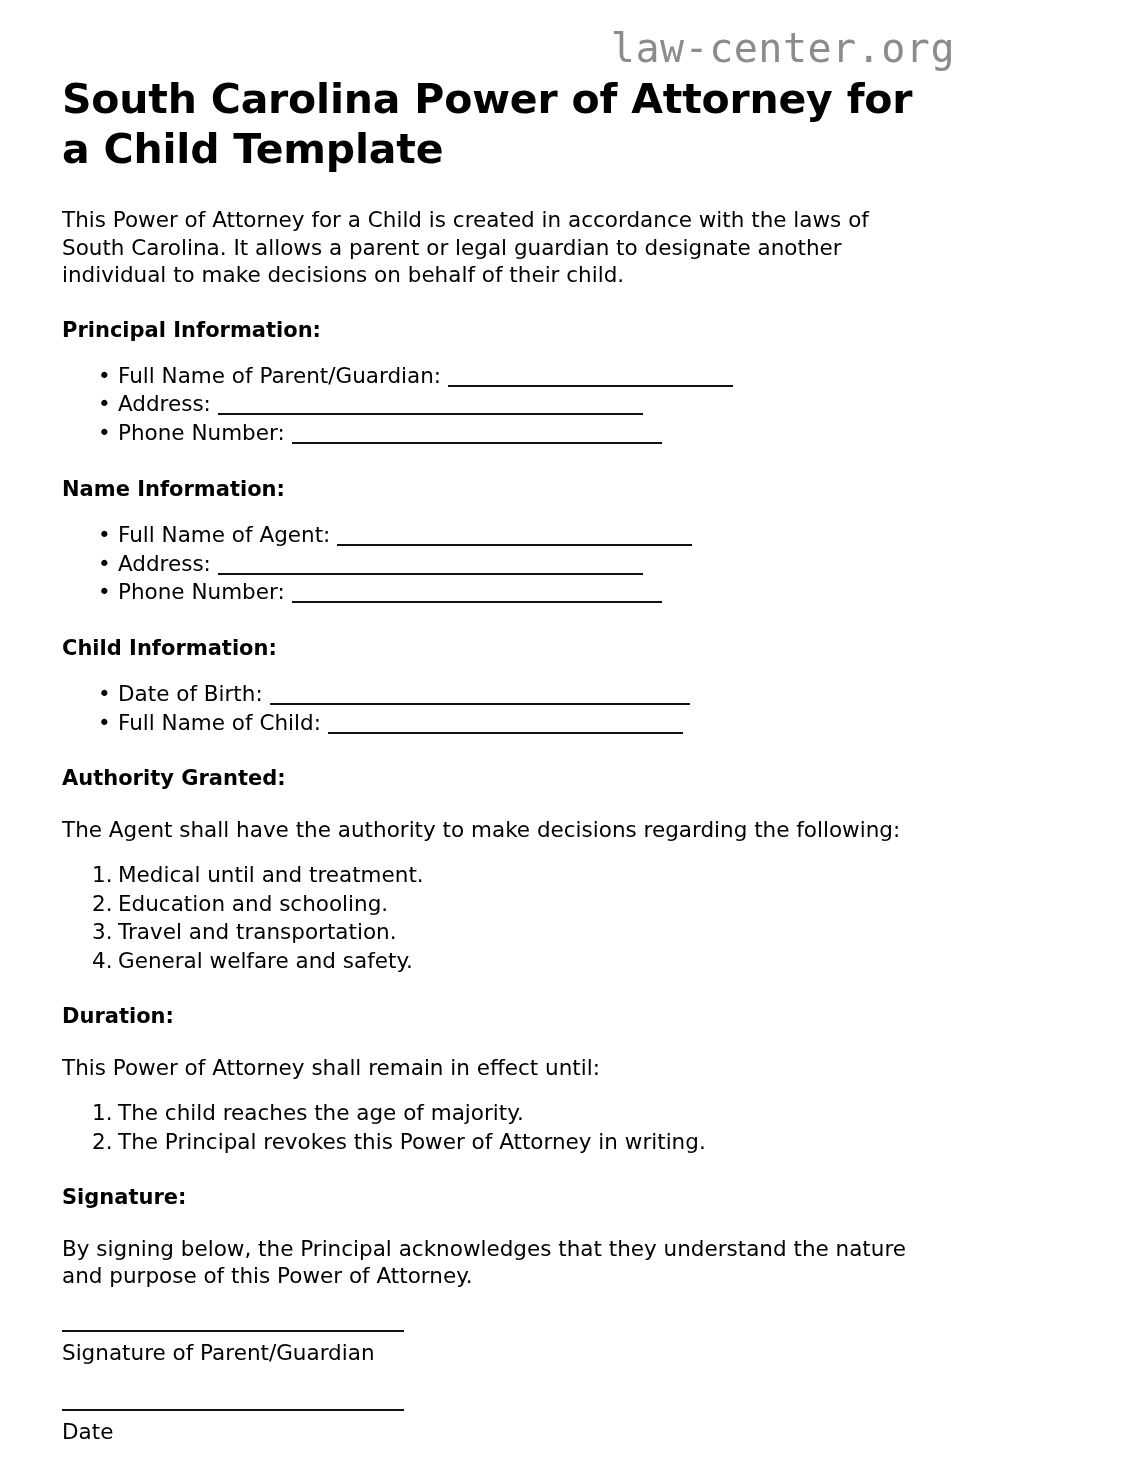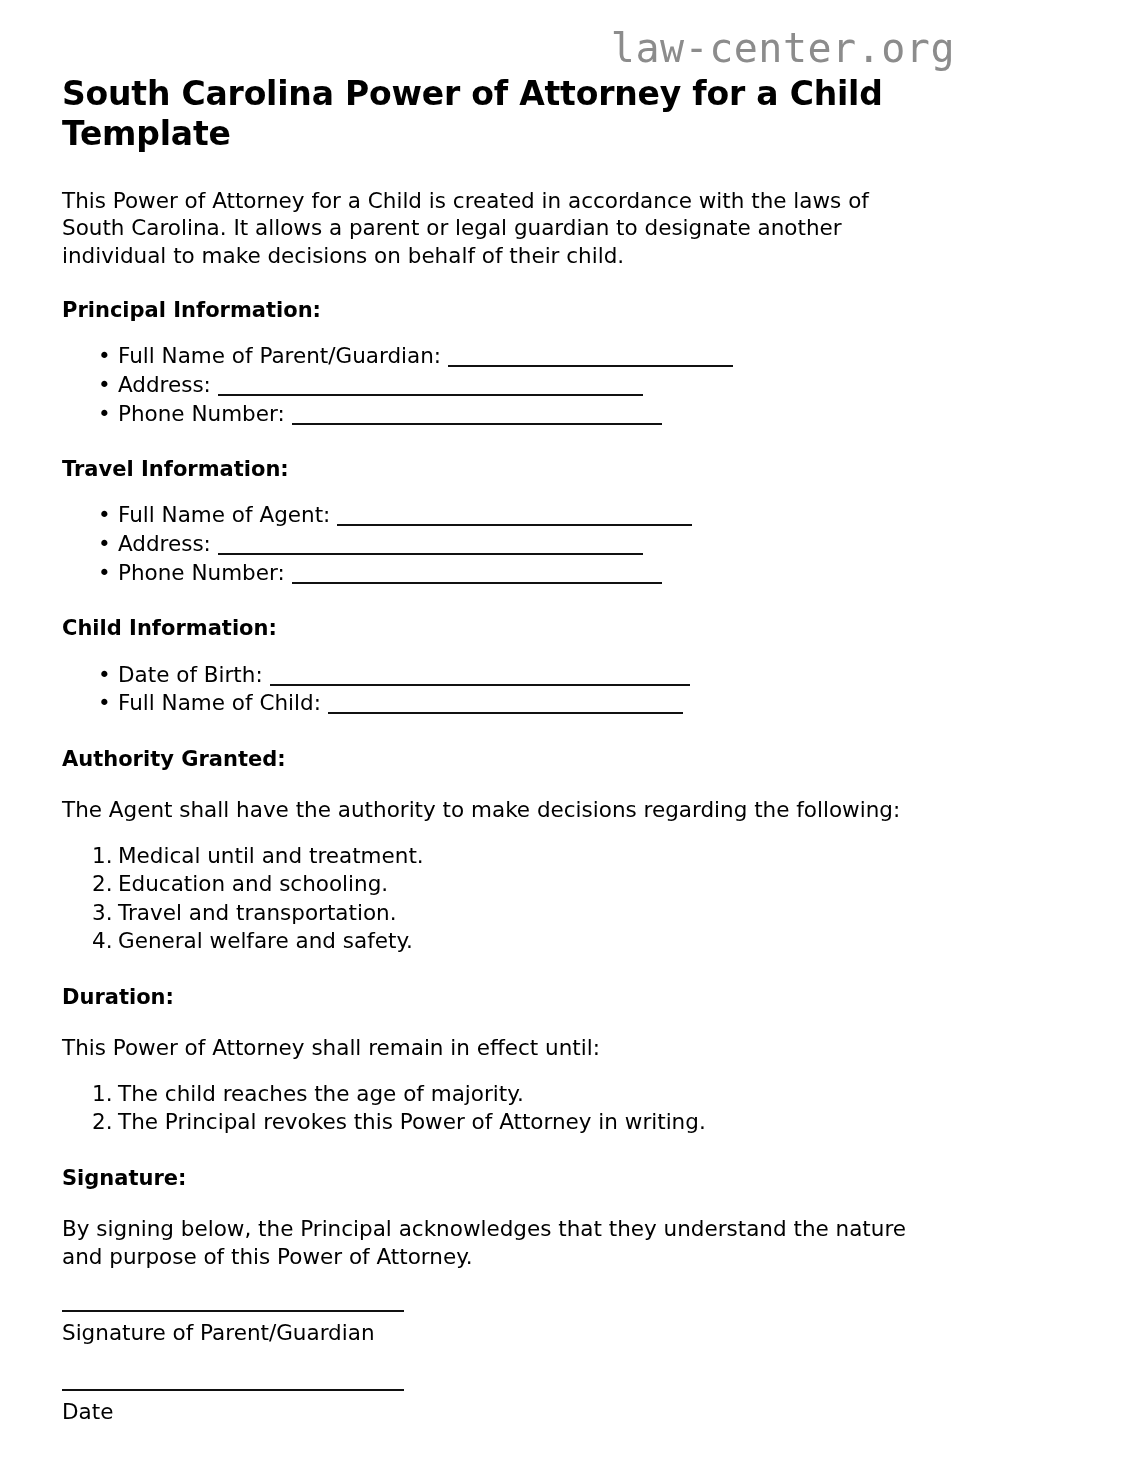--- a/index.html
+++ b/index.html
@@ -29,21 +29,21 @@
     font-family: "DejaVu Sans Mono", "Liberation Mono", monospace;
     font-size: 40px;
     color: #8c8c8c;
     letter-spacing: 0.5px;
     line-height: 1;
     white-space: nowrap;
   }
   .doc-title {
     margin: 0;
     padding-top: 74px;
-    font-size: 33px;
+    font-size: 41px;
     font-weight: bold;
     line-height: 1.22;
     letter-spacing: -0.2px;
     max-width: 1010px;
   }
   .intro {
     margin: 0;
     padding-top: 32px;
     font-size: 21.5px;
     line-height: 1.28;
@@ -141,21 +141,21 @@
 
   <p class="intro">This Power of Attorney for a Child is created in accordance with the laws of South Carolina. It allows a parent or legal guardian to designate another individual to make decisions on behalf of their child.</p>
 
   <h2 class="section-heading">Principal Information:</h2>
   <ul class="field-list">
     <li><span>Full Name of Parent/Guardian:</span> <span class="blank w-285"></span></li>
     <li><span>Address:</span> <span class="blank w-425"></span></li>
     <li><span>Phone Number:</span> <span class="blank w-370"></span></li>
   </ul>
 
-  <h2 class="section-heading">Travel Information:</h2>
+  <h2 class="section-heading">Name Information:</h2>
   <ul class="field-list">
     <li><span>Full Name of Agent:</span> <span class="blank w-355"></span></li>
     <li><span>Address:</span> <span class="blank w-425"></span></li>
     <li><span>Phone Number:</span> <span class="blank w-370"></span></li>
   </ul>
 
   <h2 class="section-heading">Child Information:</h2>
   <ul class="field-list">
     <li><span>Date of Birth:</span> <span class="blank w-420"></span></li>
     <li><span>Full Name of Child:</span> <span class="blank w-355"></span></li>

